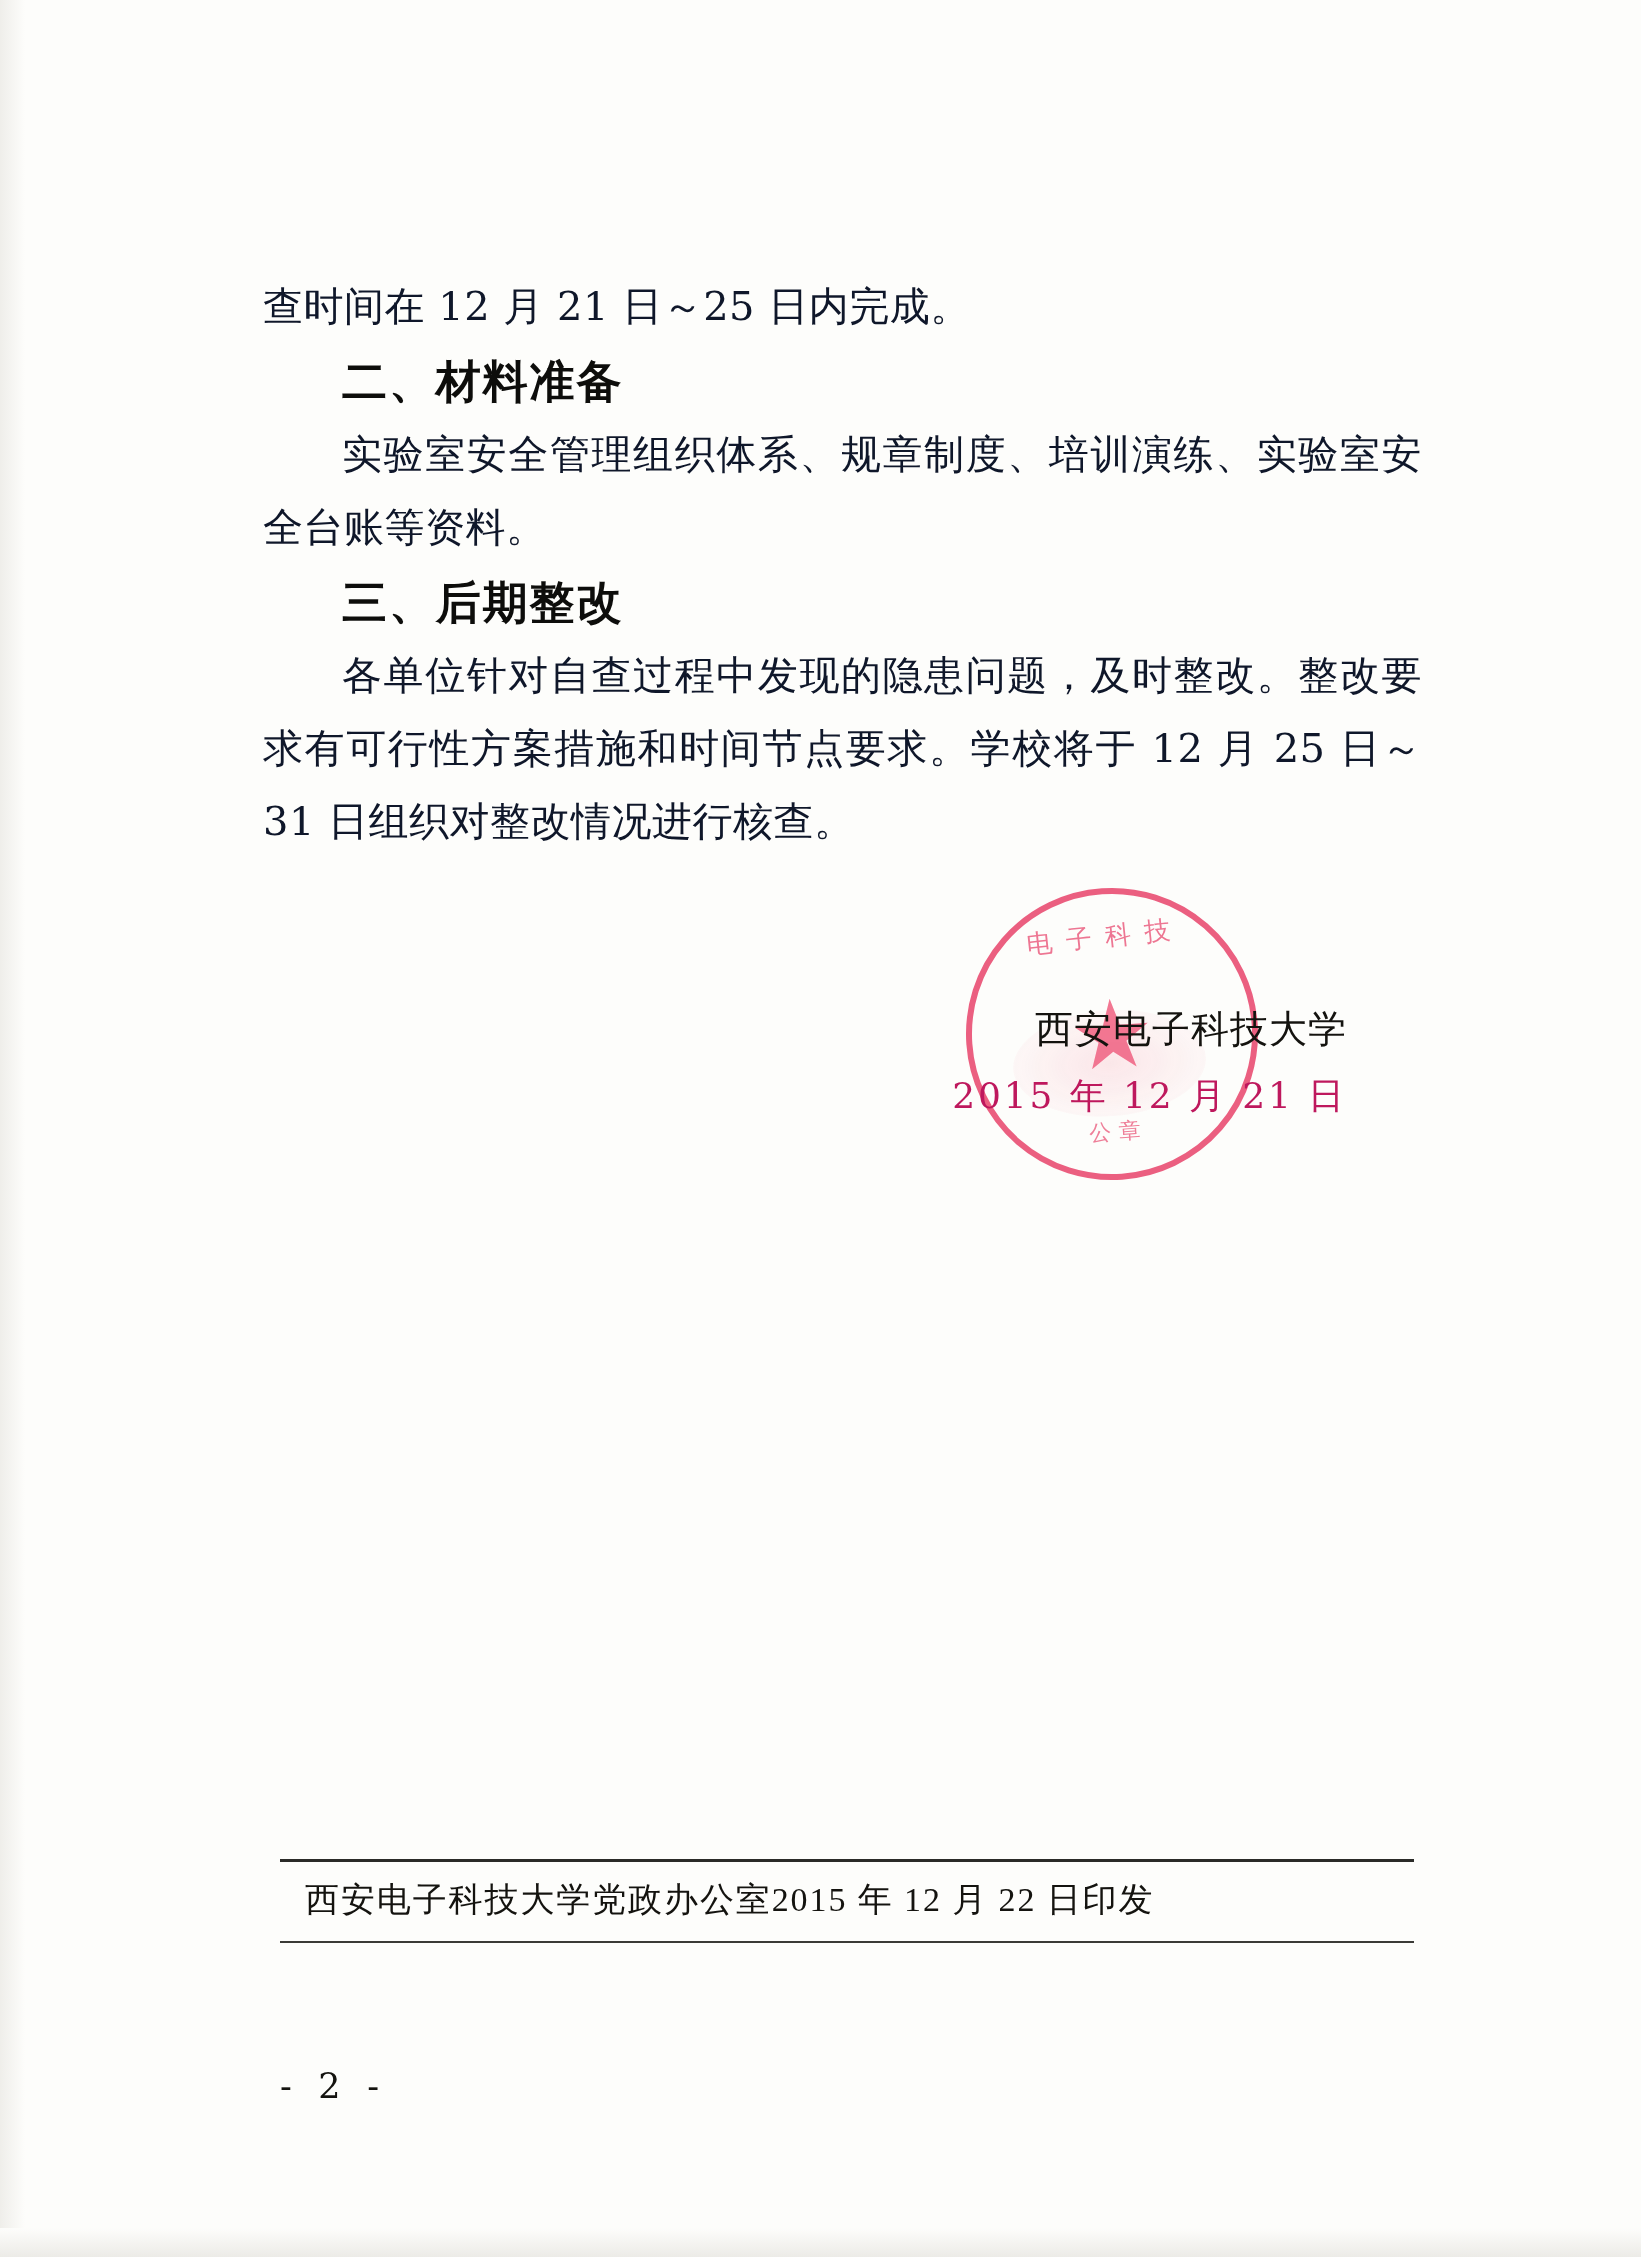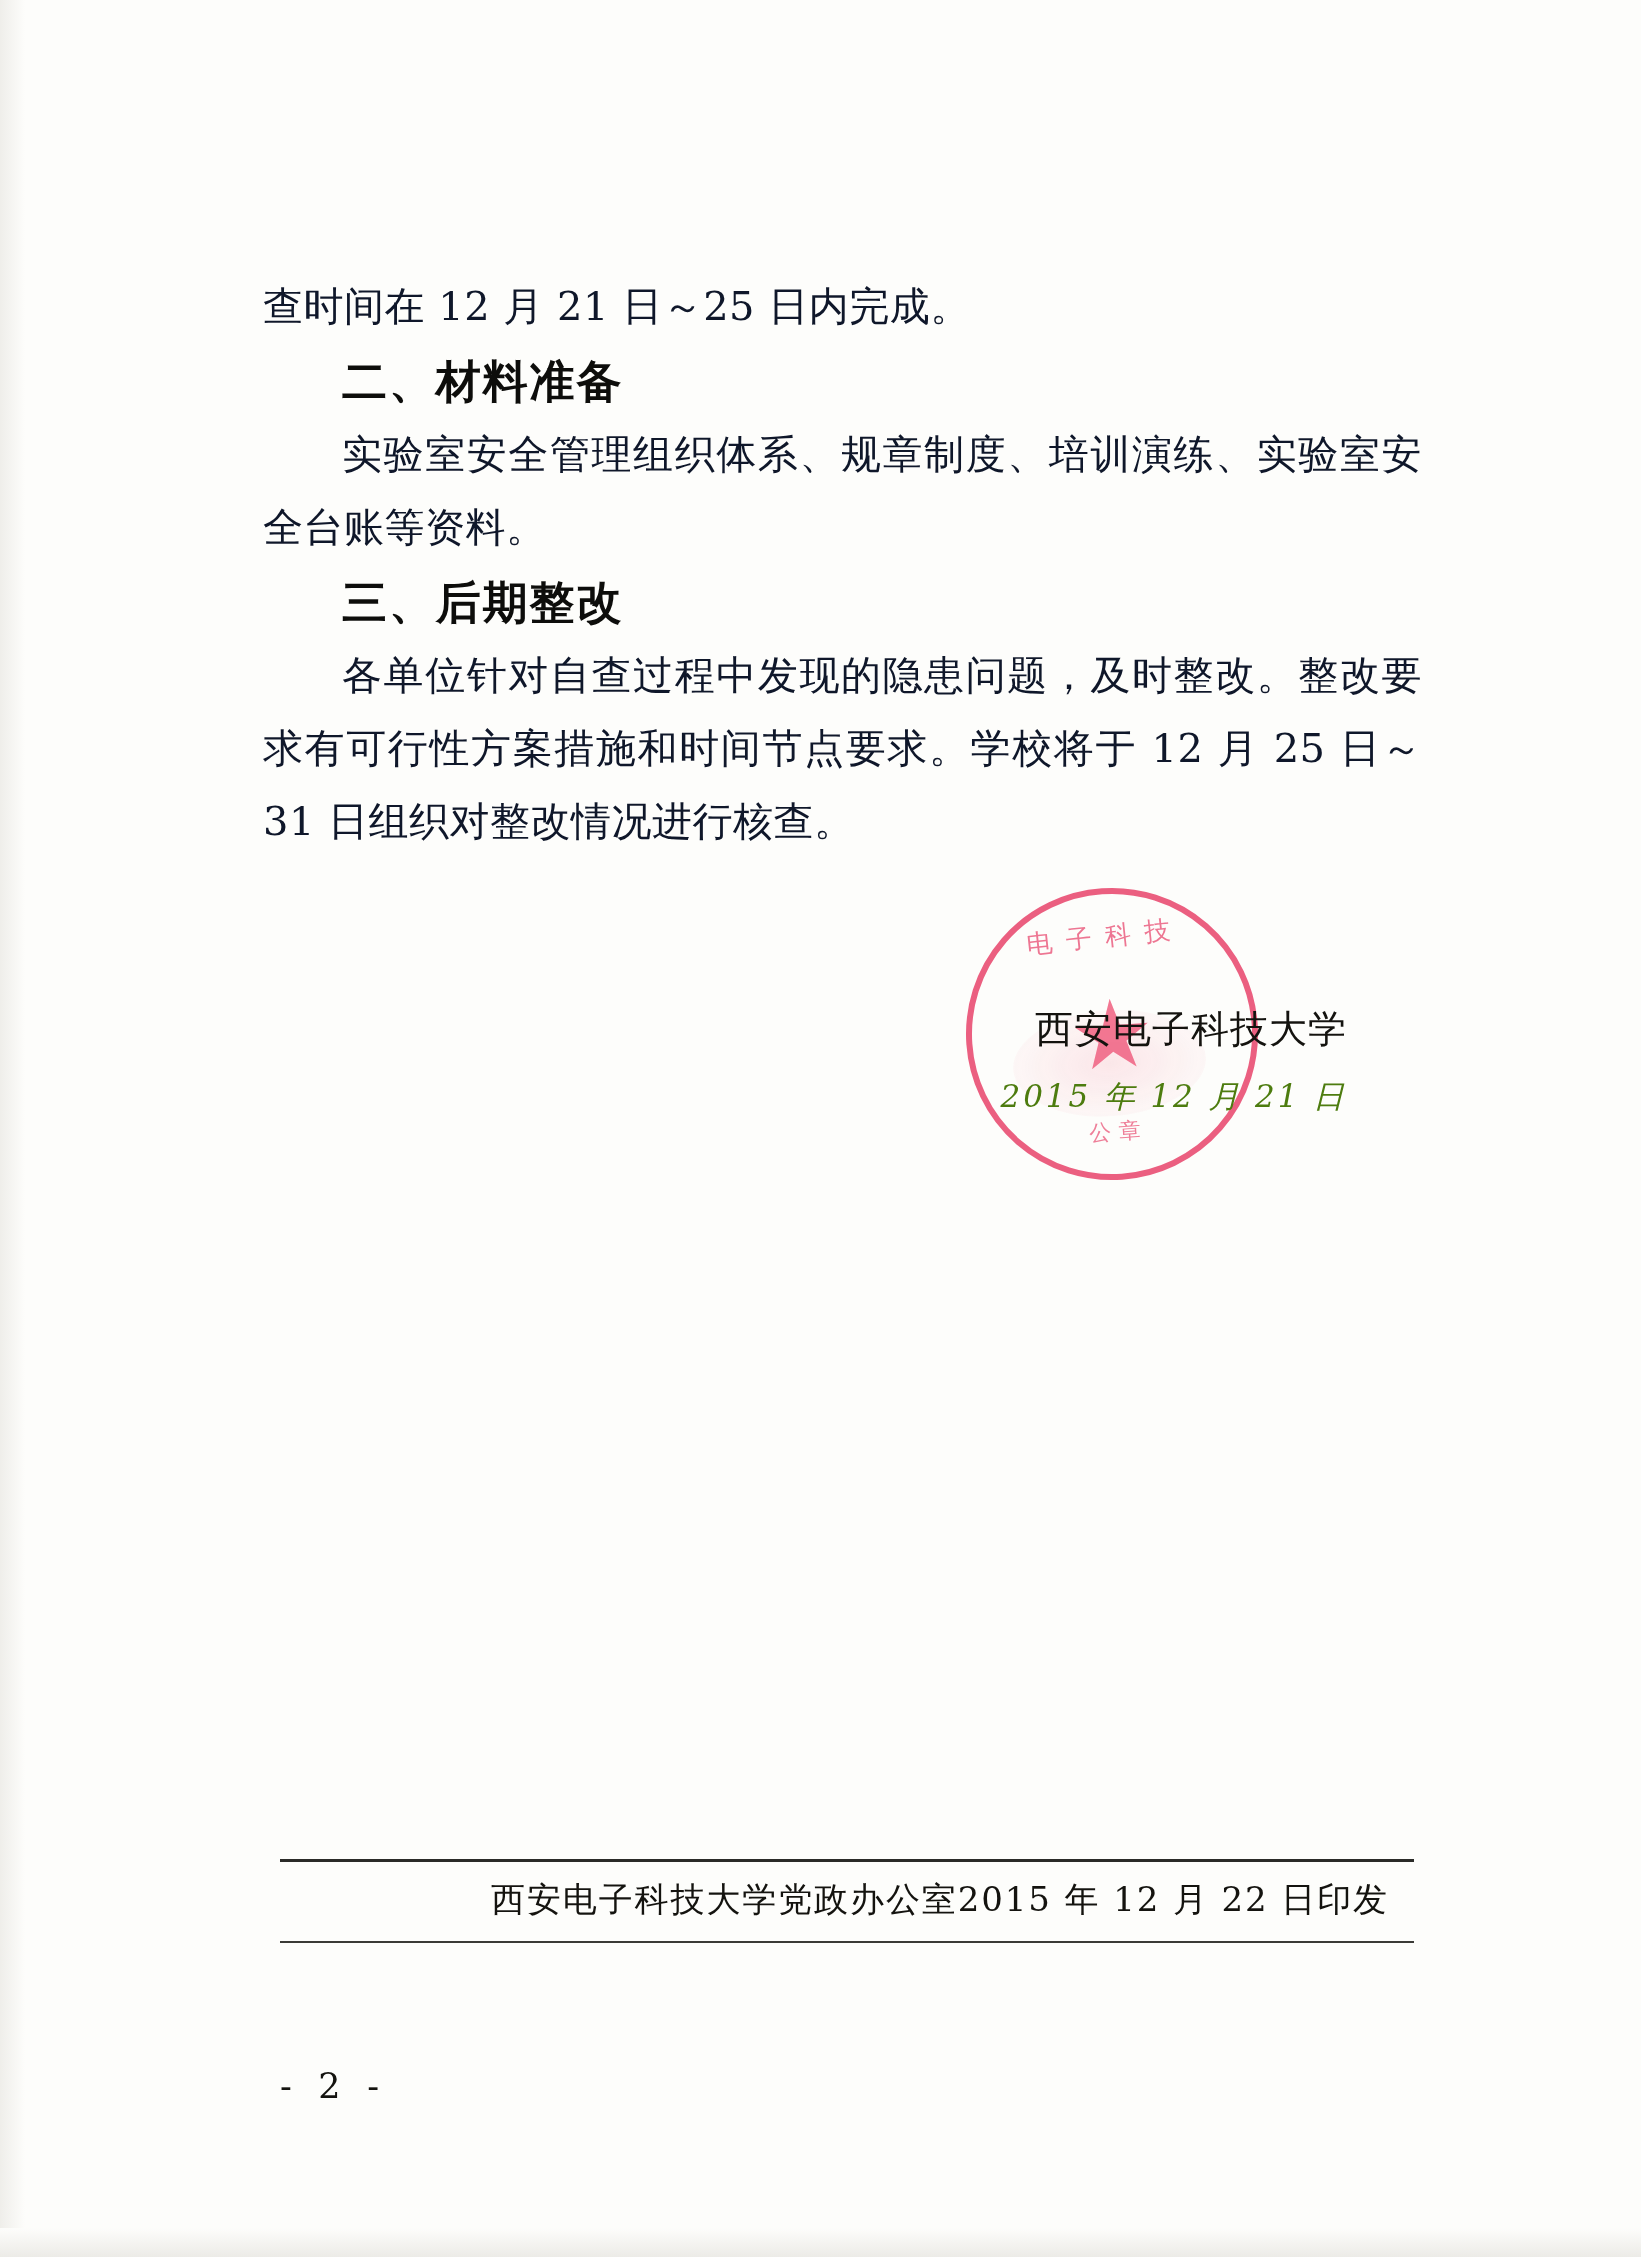--- a/index.html
+++ b/index.html
@@ -71,25 +71,24 @@
     width: 415px;
     text-align: right;
   }
   .sig-line {
     font-size: 38px;
     line-height: 70px;
     color: #14130f;
     letter-spacing: 1px;
   }
   .sig-date {
-    font-size: 31px;
+    font-size: 36px;
     line-height: 64px;
-    color: #4d7c0f;
+    color: #be185d;
     letter-spacing: 2.9px;
-    font-style: italic;
   }
 
   
   .seal {
     position: absolute;
     left: 966px;
     top: 888px;
     width: 280px;
     height: 280px;
     border-radius: 50%;
@@ -149,26 +148,27 @@
     top: 1859px;
     width: 1134px;
   }
   .footer-rule {
     height: 2.9px;
     background: #2b2b28;
     width: 100%;
   }
   .footer-row {
     display: flex;
-    justify-content: flex-end;
+    justify-content: flex-start;
     align-items: center;
     padding: 15.4px 25px 17.4px 25px;
     font-size: 34px;
     letter-spacing: 1.9px;
     color: #14130f;
+    font-family: Liberation Serif, serif;
   }
   .footer-rule-thin {
     height: 1.9px;
     background: #3a3a36;
     width: 100%;
   }
 
   .page-number {
     position: absolute;
     left: 280px;

